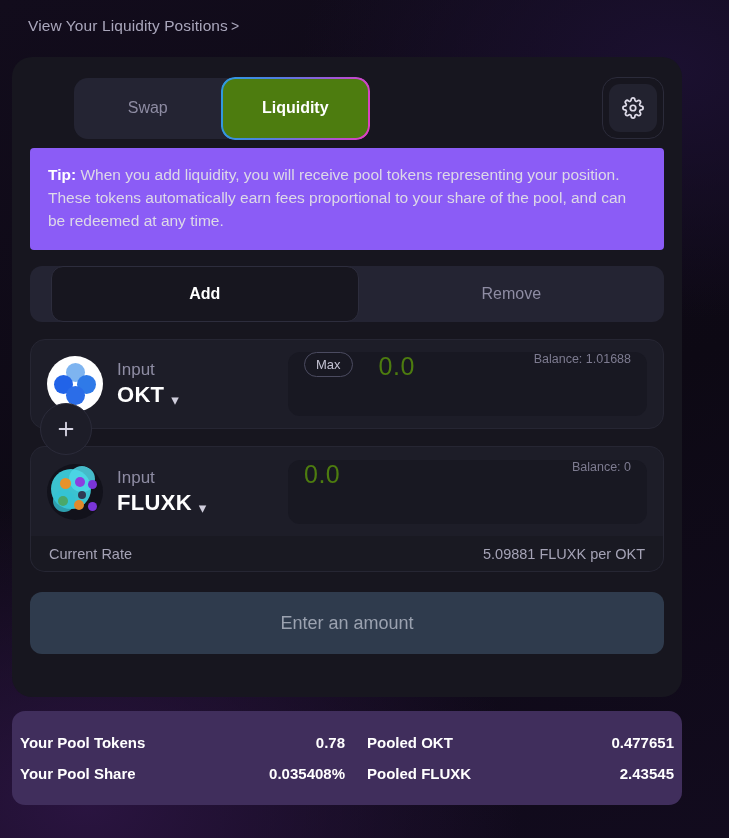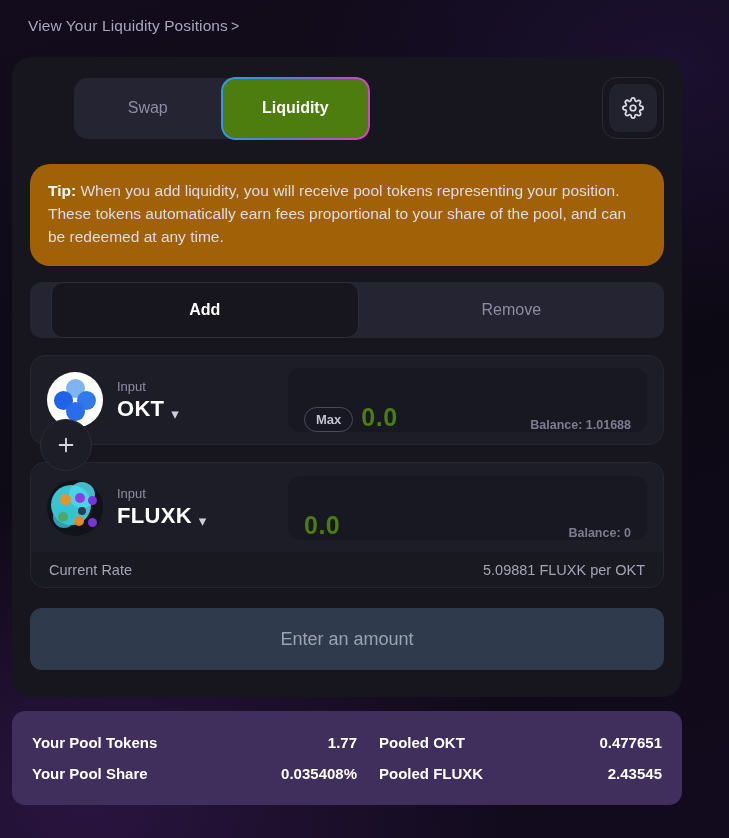--- a/index.html
+++ b/index.html
@@ -122,23 +122,23 @@
     height: 48px;
     border-radius: 11px;
     background: #22222f;
     display: flex;
     align-items: center;
     justify-content: center;
   }
 
   
   .tip {
-    margin-top: 25px;
-    background: #a16207;
-    border-radius: 20px;
+    margin-top: 9px;
+    background: #8b5cf6;
+    border-radius: 4px;
     padding: 16px 18px 18px 18px;
     font-size: 15.5px;
     line-height: 1.47;
     color: #ddd9e8;
   }
   .tip b { color: #ffffff; font-weight: bold; }
 
   
   .addrem {
     margin-top: 16px;
@@ -213,21 +213,21 @@
   .fluxk-logo .p1  { width: 11px; height: 11px; left: 13px; top: 14px; background: #e8922c; }
   .fluxk-logo .p2  { width: 10px; height: 10px; left: 28px; top: 13px; background: #8b3fe0; }
   .fluxk-logo .p3  { width:  9px; height:  9px; left: 41px; top: 16px; background: #7a35d8; }
   .fluxk-logo .p4  { width:  8px; height:  8px; left: 31px; top: 27px; background: #2f3a52; }
   .fluxk-logo .p5  { width: 10px; height: 10px; left: 11px; top: 32px; background: #4aa86a; }
   .fluxk-logo .p6  { width: 10px; height: 10px; left: 27px; top: 36px; background: #e08a2c; }
   .fluxk-logo .p7  { width:  9px; height:  9px; left: 41px; top: 38px; background: #7a35d8; }
 
   .token-meta { display: flex; flex-direction: column; justify-content: center; }
   .token-input-label {
-    font-size: 13px;
+    font-size: 17px;
     color: #8e8ca3;
     margin-bottom: 2px;
   }
   .token-symbol {
     font-size: 22px;
     font-weight: bold;
     color: #ffffff;
     display: flex;
     align-items: flex-end;
     gap: 7px;
@@ -242,24 +242,23 @@
     top: 1px;
   }
 
   .amount-box {
     margin-left: auto;
     background: #181822;
     border-radius: 12px;
     height: 64px;
     width: 359px;
     display: flex;
-    align-items: flex-end;
+    align-items: flex-start;
     padding: 0 16px;
-    gap: 8px;
-    font-weight: bold;
+    gap: 26px;
   }
   .max-btn {
     border: 1px solid #4b4b60;
     border-radius: 14px;
     padding: 5px 11px;
     font-size: 13px;
     color: #c3c1d2;
     cursor: pointer;
     background: transparent;
     line-height: 1;
@@ -328,21 +327,21 @@
 
   
   .pool-card {
     position: absolute;
     left: 12px;
     top: 711px;
     width: 670px;
     height: 94px;
     background: #402e5c;
     border-radius: 13px;
-    padding: 13px 20px;
+    padding: 13px 8px;
     display: flex;
     flex-direction: column;
     justify-content: center;
     gap: 14px;
   }
   .pool-row { display: flex; align-items: center; font-size: 15px; }
   .pool-row .lbl { color: #ffffff; font-weight: bold; }
   .pool-row .val { color: #ffffff; font-weight: bold; }
   .pool-row .c1-lbl { width: 215px; }
   .pool-row .c1-val { width: 110px; text-align: right; }
@@ -451,21 +450,21 @@
         <span>5.09881 FLUXK per OKT</span>
       </div>
     </div>
 
     <div class="cta">Enter an amount</div>
   </div>
 
   <div class="pool-card">
     <div class="pool-row">
       <span class="lbl c1-lbl">Your Pool Tokens</span>
-      <span class="val c1-val">1.77</span>
+      <span class="val c1-val">0.78</span>
       <span class="lbl c2-lbl">Pooled OKT</span>
       <span class="val c2-val">0.477651</span>
     </div>
     <div class="pool-row">
       <span class="lbl c1-lbl">Your Pool Share</span>
       <span class="val c1-val">0.035408%</span>
       <span class="lbl c2-lbl">Pooled FLUXK</span>
       <span class="val c2-val">2.43545</span>
     </div>
   </div>

